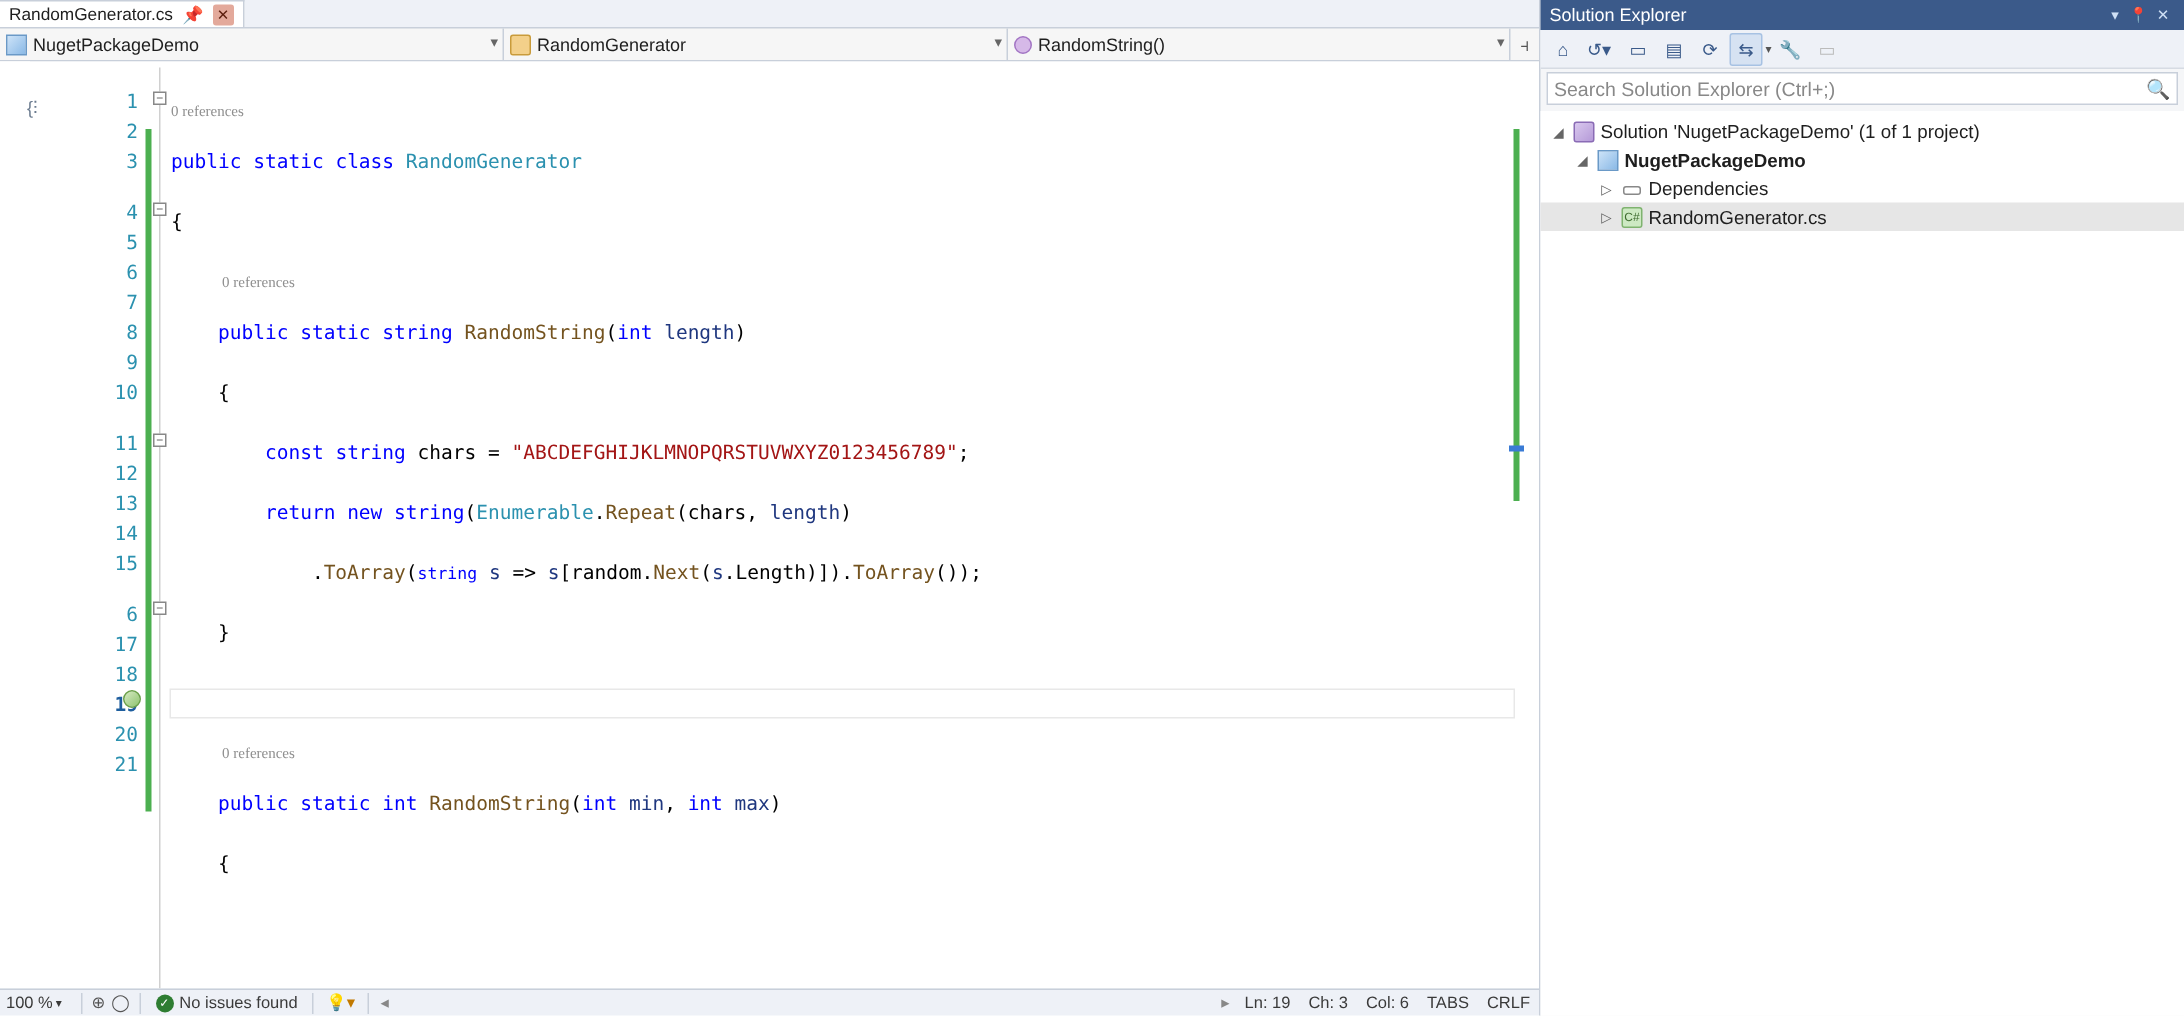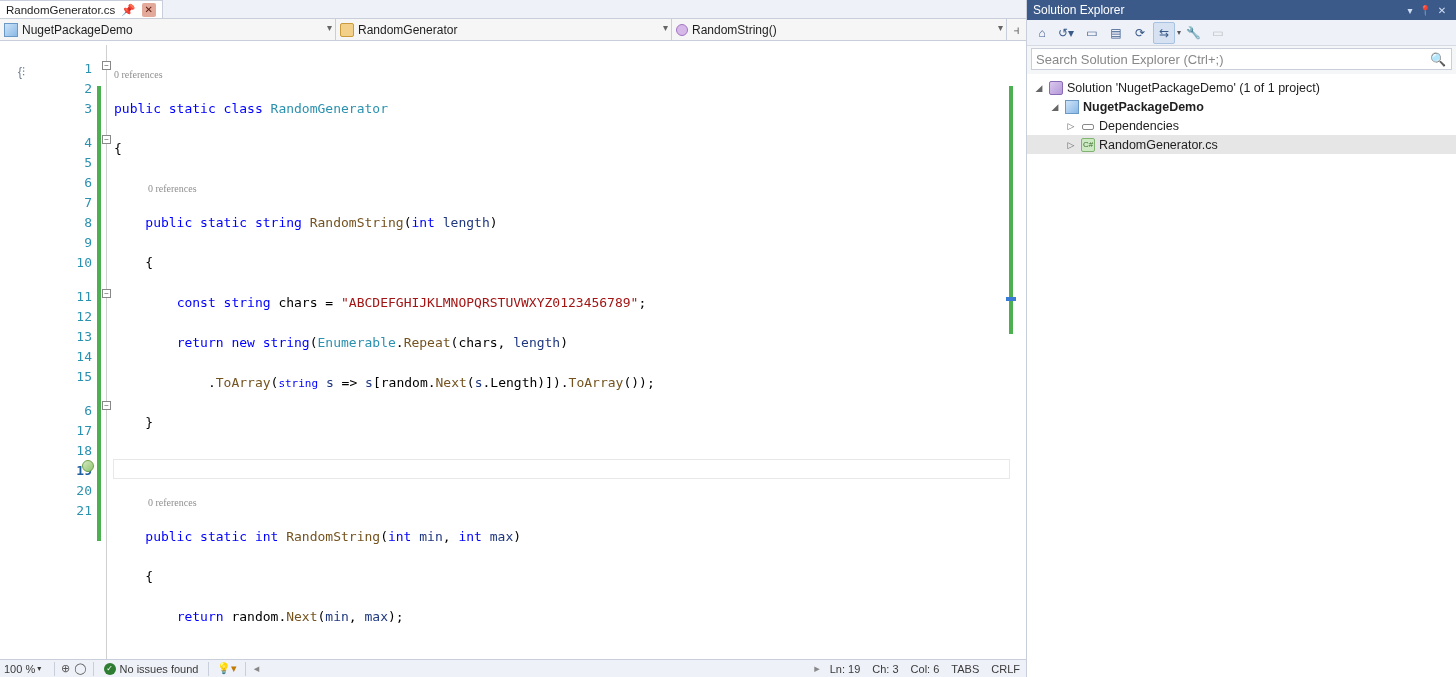--- a/index.html
+++ b/index.html
@@ -173,21 +173,20 @@
 <div class="row">    <span class="kw">public</span> <span class="kw">static</span> <span class="kw">string</span> <span class="mth">RandomString</span>(<span class="kw">int</span> <span class="param">length</span>)</div>
 <div class="row">    {</div>
 <div class="row">        <span class="kw">const</span> <span class="kw">string</span> chars = <span class="str">"ABCDEFGHIJKLMNOPQRSTUVWXYZ0123456789"</span>;</div>
 <div class="row">        <span class="kw">return</span> <span class="kw">new</span> <span class="kw">string</span>(<span class="type">Enumerable</span>.<span class="mth">Repeat</span>(chars, <span class="param">length</span>)</div>
 <div class="row">            .<span class="mth">ToArray</span>(<span class="small-kw">string</span> <span class="param">s</span> =&gt; <span class="param">s</span>[random.<span class="mth">Next</span>(<span class="param">s</span>.Length)]).<span class="mth">ToArray</span>());</div>
 <div class="row">    }</div>
 <div class="row"></div>
 <div class="refs">0 references</div>
 <div class="row">    <span class="kw">public</span> <span class="kw">static</span> <span class="kw">int</span> <span class="mth">RandomString</span>(<span class="kw">int</span> <span class="param">min</span>, <span class="kw">int</span> <span class="param">max</span>)</div>
 <div class="row">    {</div>
-<div class="row">        <span class="kw">return</span> random.<span class="mth">Next</span>(<span class="param">min</span>, <span class="param">max</span>);</div>
 
 
 
 
 
 
 
 
 
   </div>

